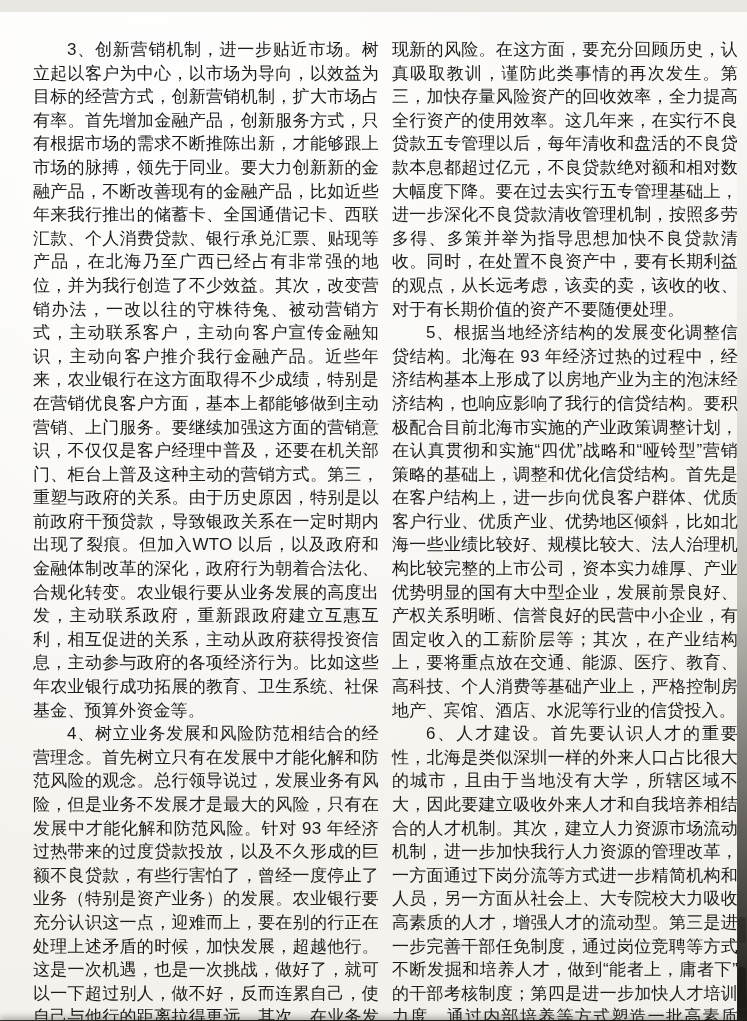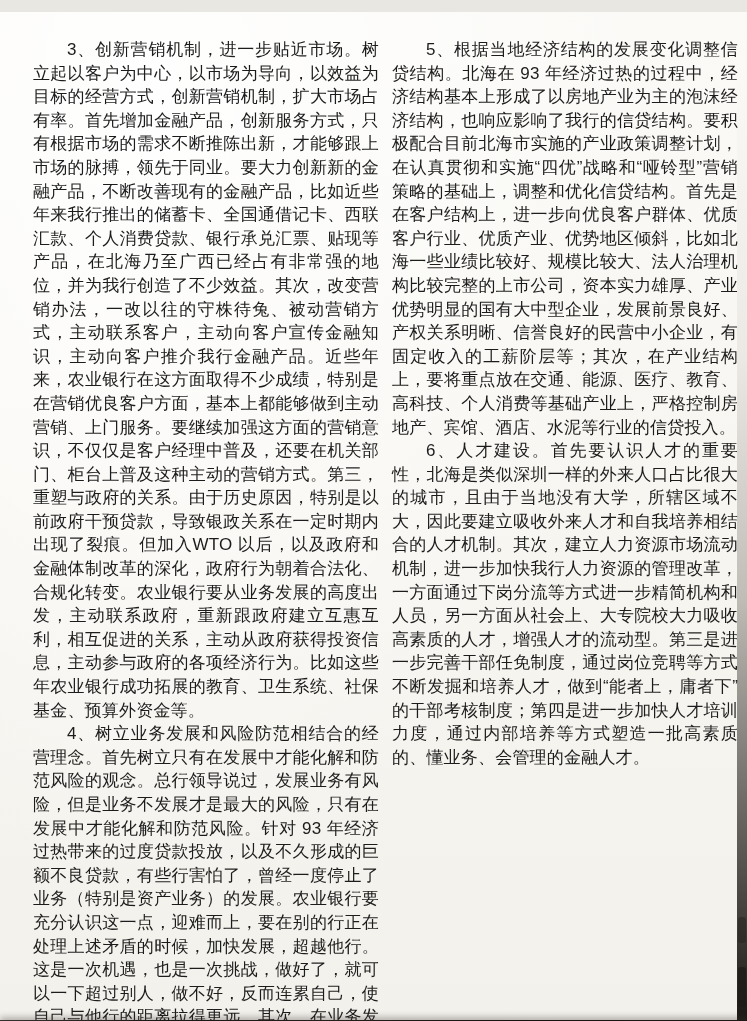--- a/index.html
+++ b/index.html
@@ -83,20 +83,21 @@
 
 <div class="scan-page">
   <div class="columns">
 
     <div class="col">
       <p class="para indent">3、创新营销机制，进一步贴近市场。树立起以客户为中心，以市场为导向，以效益为目标的经营方式，创新营销机制，扩大市场占有率。首先增加金融产品，创新服务方式，只有根据市场的需求不断推陈出新，才能够跟上市场的脉搏，领先于同业。要大力创新新的金融产品，不断改善现有的金融产品，比如近些年来我行推出的储蓄卡、全国通借记卡、西联汇款、个人消费贷款、银行承兑汇票、贴现等产品，在北海乃至广西已经占有非常强的地位，并为我行创造了不少效益。其次，改变营销办法，一改以往的守株待兔、被动营销方式，主动联系客户，主动向客户宣传金融知识，主动向客户推介我行金融产品。近些年来，农业银行在这方面取得不少成绩，特别是在营销优良客户方面，基本上都能够做到主动营销、上门服务。要继续加强这方面的营销意识，不仅仅是客户经理中普及，还要在机关部门、柜台上普及这种主动的营销方式。第三，重塑与政府的关系。由于历史原因，特别是以前政府干预贷款，导致银政关系在一定时期内出现了裂痕。但加入WTO 以后，以及政府和金融体制改革的深化，政府行为朝着合法化、合规化转变。农业银行要从业务发展的高度出发，主动联系政府，重新跟政府建立互惠互利，相互促进的关系，主动从政府获得投资信息，主动参与政府的各项经济行为。比如这些年农业银行成功拓展的教育、卫生系统、社保基金、预算外资金等。</p>
       <p class="para indent">4、树立业务发展和风险防范相结合的经营理念。首先树立只有在发展中才能化解和防范风险的观念。总行领导说过，发展业务有风险，但是业务不发展才是最大的风险，只有在发展中才能化解和防范风险。针对 93 年经济过热带来的过度贷款投放，以及不久形成的巨额不良贷款，有些行害怕了，曾经一度停止了业务（特别是资产业务）的发展。农业银行要充分认识这一点，迎难而上，要在别的行正在处理上述矛盾的时候，加快发展，超越他行。这是一次机遇，也是一次挑战，做好了，就可以一下超过别人，做不好，反而连累自己，使自己与他行的距离拉得更远。其次，在业务发展的同时，注意防范风险。严格按照上级行有关制度、办法、程序办理各项业务，加强内控管理，依法合规、稳健经营，要充分认识违规办理业务的危害和巨大成本，决不允许新的业务出</p>
     </div>
 
     <div class="col">
+      <p class="para">现新的风险。在这方面，要充分回顾历史，认真吸取教训，谨防此类事情的再次发生。第三，加快存量风险资产的回收效率，全力提高全行资产的使用效率。这几年来，在实行不良贷款五专管理以后，每年清收和盘活的不良贷款本息都超过亿元，不良贷款绝对额和相对数大幅度下降。要在过去实行五专管理基础上，进一步深化不良贷款清收管理机制，按照多劳多得、多策并举为指导思想加快不良贷款清收。同时，在处置不良资产中，要有长期利益的观点，从长远考虑，该卖的卖，该收的收、对于有长期价值的资产不要随便处理。</p>
       <p class="para indent">5、根据当地经济结构的发展变化调整信贷结构。北海在 93 年经济过热的过程中，经济结构基本上形成了以房地产业为主的泡沫经济结构，也响应影响了我行的信贷结构。要积极配合目前北海市实施的产业政策调整计划，在认真贯彻和实施“四优”战略和“哑铃型”营销策略的基础上，调整和优化信贷结构。首先是在客户结构上，进一步向优良客户群体、优质客户行业、优质产业、优势地区倾斜，比如北海一些业绩比较好、规模比较大、法人治理机构比较完整的上市公司，资本实力雄厚、产业优势明显的国有大中型企业，发展前景良好、产权关系明晰、信誉良好的民营中小企业，有固定收入的工薪阶层等；其次，在产业结构上，要将重点放在交通、能源、医疗、教育、高科技、个人消费等基础产业上，严格控制房地产、宾馆、酒店、水泥等行业的信贷投入。</p>
       <p class="para indent">6、人才建设。首先要认识人才的重要性，北海是类似深圳一样的外来人口占比很大的城市，且由于当地没有大学，所辖区域不大，因此要建立吸收外来人才和自我培养相结合的人才机制。其次，建立人力资源市场流动机制，进一步加快我行人力资源的管理改革，一方面通过下岗分流等方式进一步精简机构和人员，另一方面从社会上、大专院校大力吸收高素质的人才，增强人才的流动型。第三是进一步完善干部任免制度，通过岗位竞聘等方式不断发掘和培养人才，做到“能者上，庸者下”的干部考核制度；第四是进一步加快人才培训力度，通过内部培养等方式塑造一批高素质的、懂业务、会管理的金融人才。</p>
 
     </div>
 
   </div>
 
   <div class="scan-edge-right"></div>
   <div class="scan-blob b1"></div>
   <div class="scan-blob b2"></div>

